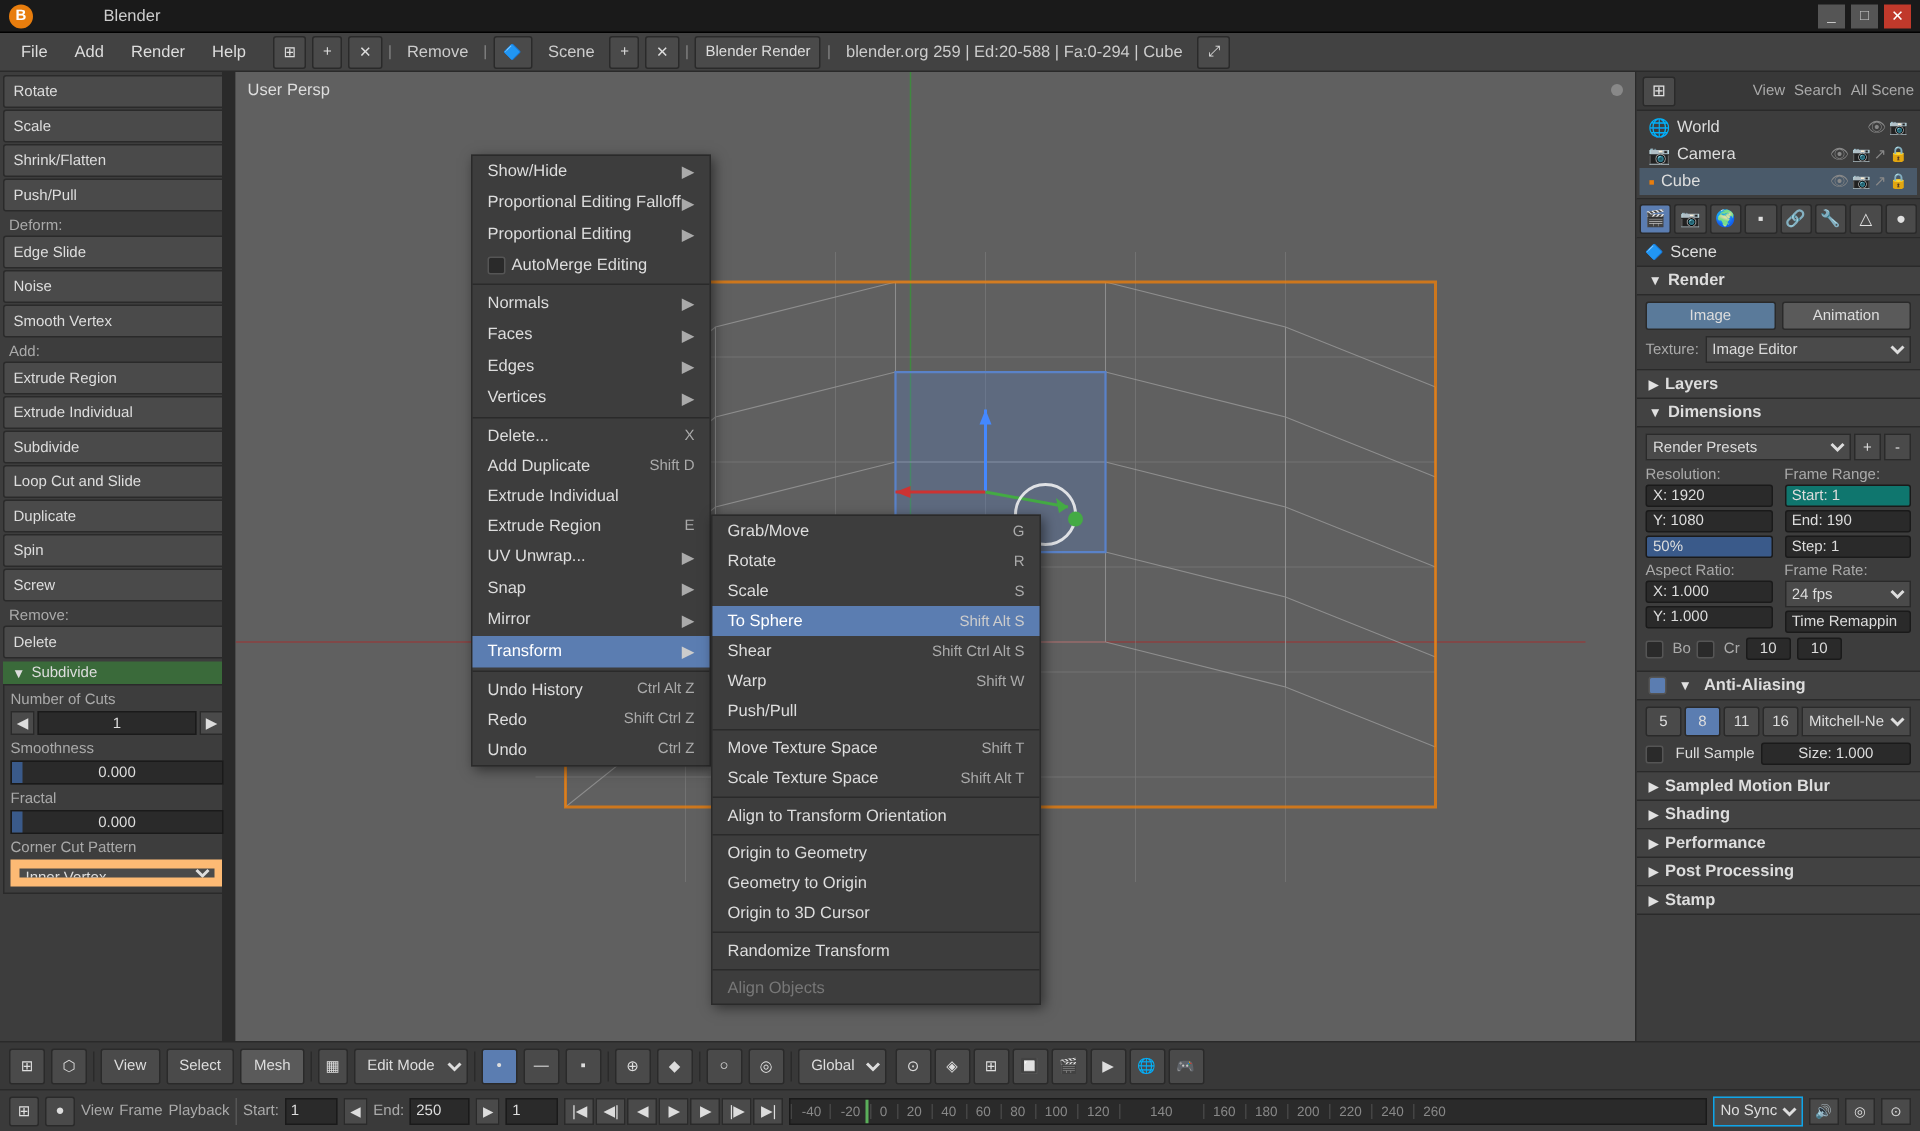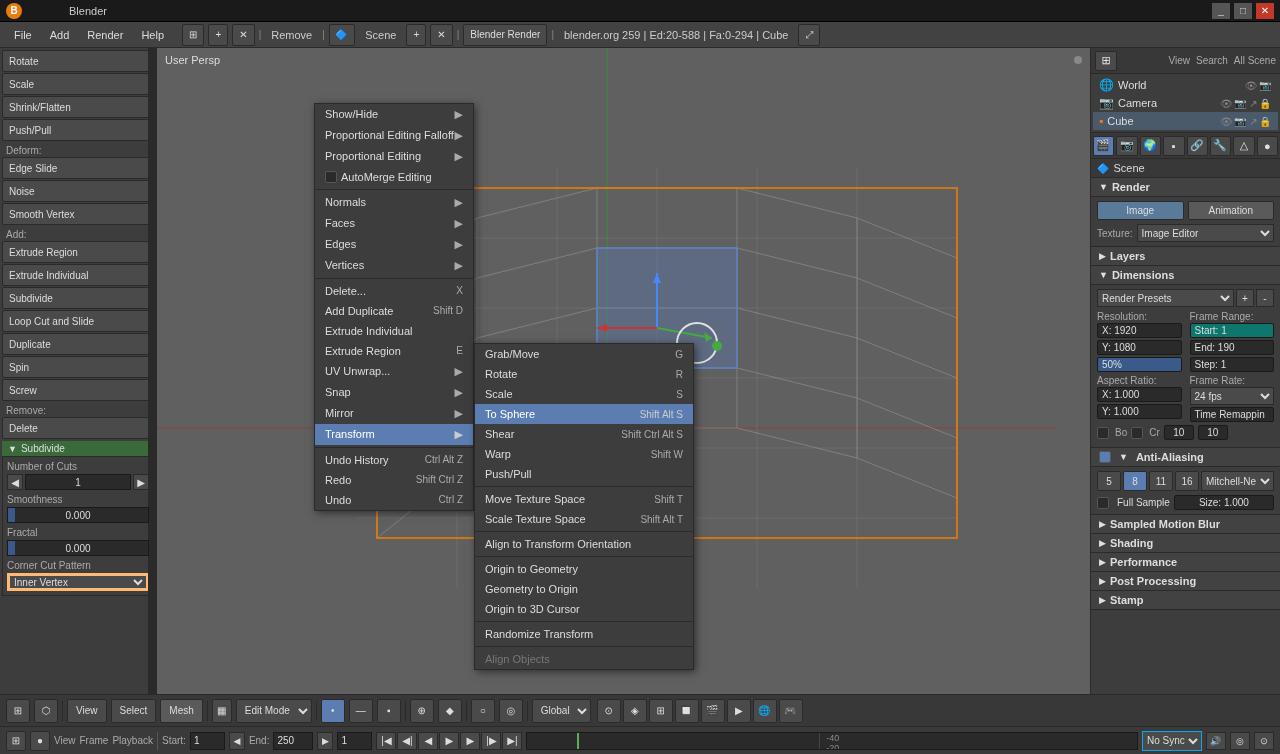--- a/index.html
+++ b/index.html
@@ -129,21 +129,21 @@
       <div style="background:#2a2a2a;border:1px solid #1a1a1a;height:16px;display:flex;align-items:center;justify-content:center;color:#ddd;font-size:10px;margin-bottom:4px;position:relative;">
         <div style="position:absolute;left:0;top:0;bottom:0;width:5%;background:#3a5a8a;"></div>
         <span style="position:relative;z-index:1;">0.000</span>
       </div>
       <div style="font-size:10px;color:#aaa;margin-bottom:2px;">Fractal</div>
       <div style="background:#2a2a2a;border:1px solid #1a1a1a;height:16px;display:flex;align-items:center;justify-content:center;color:#ddd;font-size:10px;margin-bottom:4px;position:relative;">
         <div style="position:absolute;left:0;top:0;bottom:0;width:5%;background:#3a5a8a;"></div>
         <span style="position:relative;z-index:1;">0.000</span>
       </div>
       <div style="font-size:10px;color:#aaa;margin-bottom:2px;">Corner Cut Pattern</div>
-      <select style="background:#4a4a4a;border:3px solid #fdba74;color:#ddd;font-size:10px;width:100%;height:18px;">
+      <select style="background:#4a4a4a;border:6px solid #fdba74;color:#ddd;font-size:10px;width:100%;height:18px;">
         <option>Inner Vertex</option>
       </select>
     </div>
   </div>
 
   <div style="flex:1;position:relative;background:#606060;overflow:hidden;">
     <div style="position:absolute;top:6px;left:8px;color:#ddd;font-size:11px;z-index:2;">User Persp</div>
     <div style="position:absolute;top:8px;right:8px;width:8px;height:8px;background:#888;border-radius:50%;z-index:2;"></div>
 
     <svg width="100%" height="100%" style="position:absolute;top:0;left:0;">
@@ -614,21 +614,21 @@
     <button style="width:20px;height:18px;background:#4a4a4a;border:1px solid #2a2a2a;color:#ddd;font-size:10px;cursor:pointer;">|◀</button>
     <button style="width:20px;height:18px;background:#4a4a4a;border:1px solid #2a2a2a;color:#ddd;font-size:10px;cursor:pointer;">◀|</button>
     <button style="width:20px;height:18px;background:#4a4a4a;border:1px solid #2a2a2a;color:#ddd;font-size:10px;cursor:pointer;">◀</button>
     <button style="width:20px;height:18px;background:#4a4a4a;border:1px solid #2a2a2a;color:#ddd;font-size:10px;cursor:pointer;">▶</button>
     <button style="width:20px;height:18px;background:#4a4a4a;border:1px solid #2a2a2a;color:#ddd;font-size:10px;cursor:pointer;">▶</button>
     <button style="width:20px;height:18px;background:#4a4a4a;border:1px solid #2a2a2a;color:#ddd;font-size:10px;cursor:pointer;">|▶</button>
     <button style="width:20px;height:18px;background:#4a4a4a;border:1px solid #2a2a2a;color:#ddd;font-size:10px;cursor:pointer;">▶|</button>
   </div>
 
   <div style="flex:1;background:#2a2a2a;height:18px;border:1px solid #1a1a1a;overflow:hidden;position:relative;">
-    <div style="display:flex;height:100%;align-items:center;flex-direction:column;">
+    <div style="display:flex;height:100%;align-items:center;">
       <span style="font-size:9px;color:#888;padding:0 6px;border-left:1px solid #444;">-40</span>
       <span style="font-size:9px;color:#888;padding:0 6px;border-left:1px solid #444;">-20</span>
       <span style="font-size:9px;color:#888;padding:0 6px;border-left:1px solid #444;">0</span>
       <span style="font-size:9px;color:#888;padding:0 6px;border-left:1px solid #444;">20</span>
       <span style="font-size:9px;color:#888;padding:0 6px;border-left:1px solid #444;">40</span>
       <span style="font-size:9px;color:#888;padding:0 6px;border-left:1px solid #444;">60</span>
       <span style="font-size:9px;color:#888;padding:0 6px;border-left:1px solid #444;">80</span>
       <span style="font-size:9px;color:#888;padding:0 6px;border-left:1px solid #444;">100</span>
       <span style="font-size:9px;color:#888;padding:0 6px;border-left:1px solid #444;">120</span>
       <span style="font-size:9px;color:#888;padding:0 20px;border-left:1px solid #444;">140</span>

